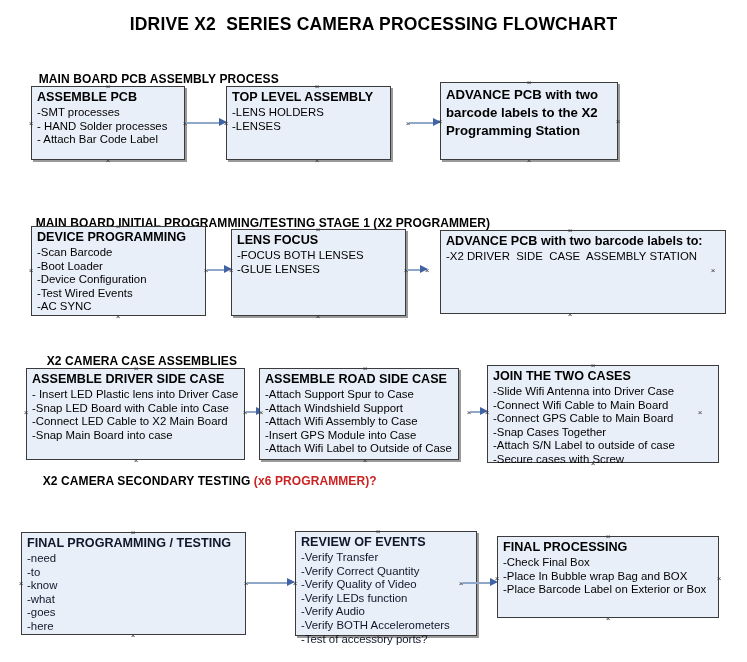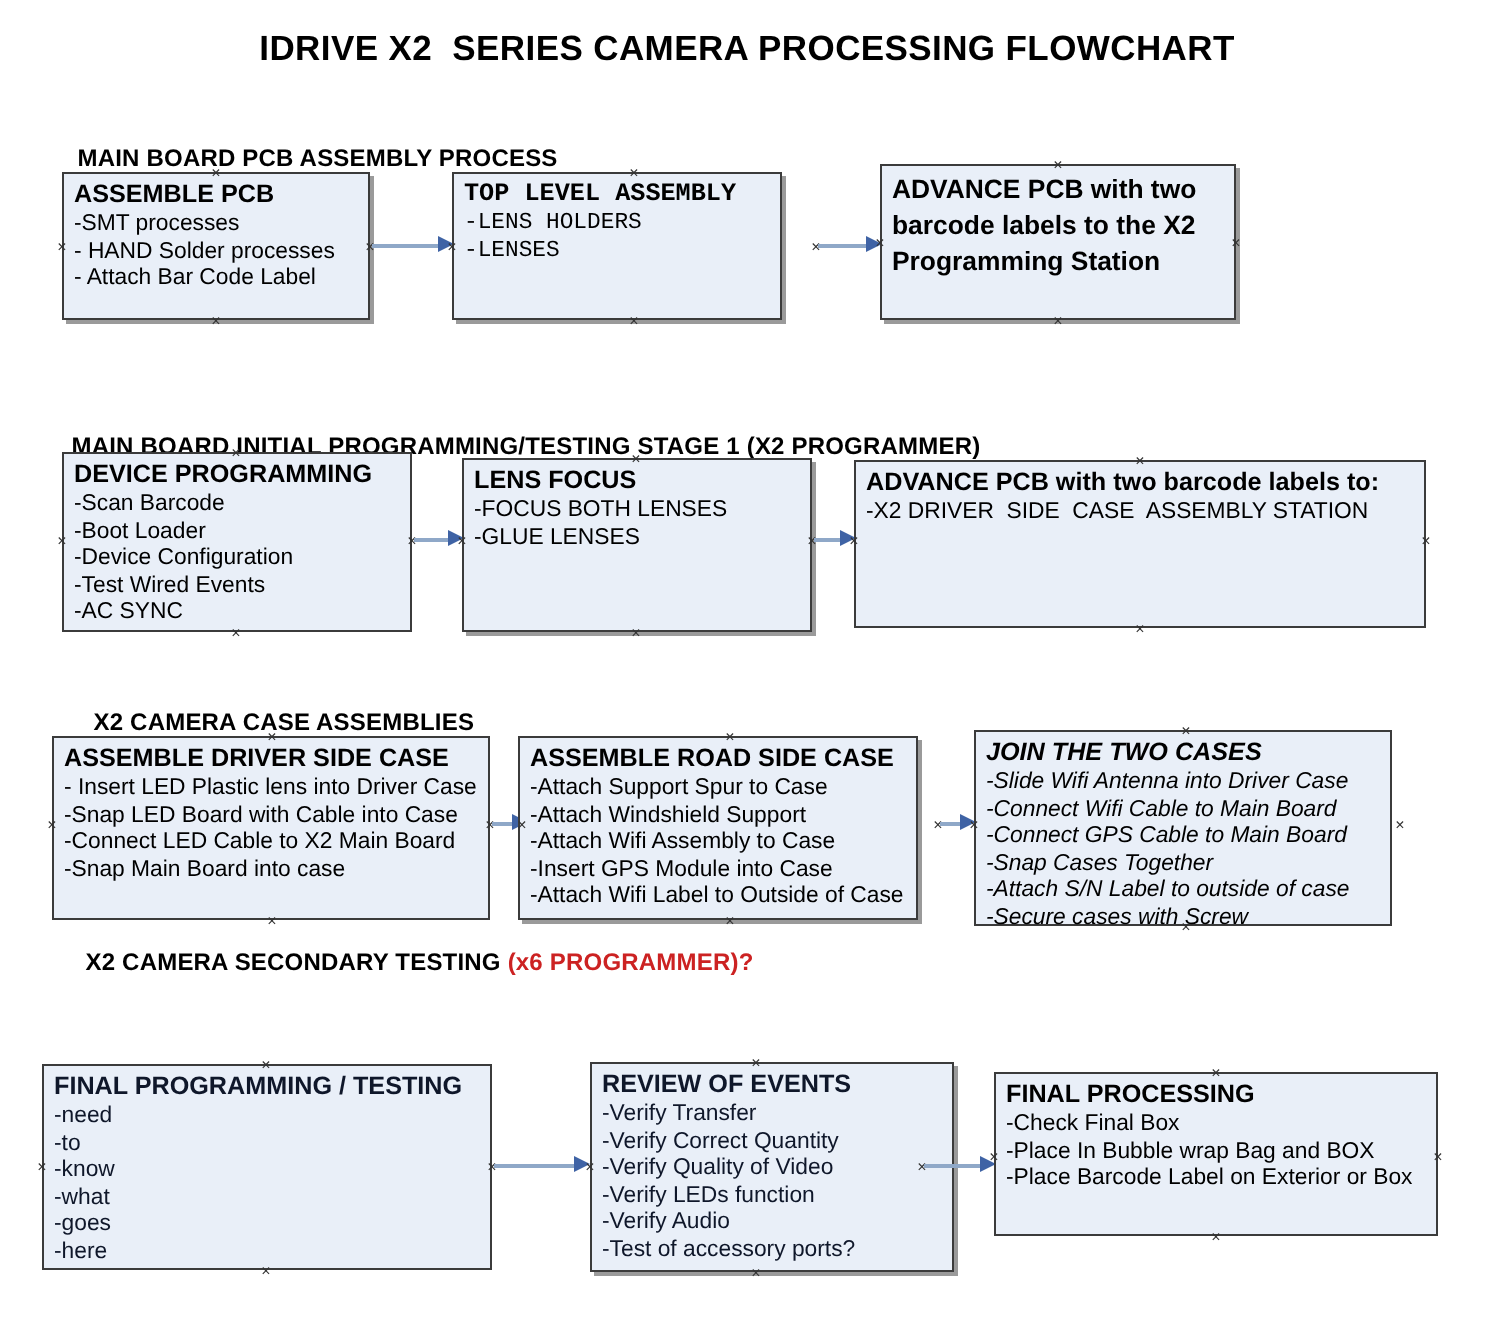--- a/index.html
+++ b/index.html
@@ -134,21 +134,21 @@
     <div class="node-line">- Attach Bar Code Label</div>
   </div>
   <div class="handle" style="left:108px; top:86px;"></div>
   <div class="handle" style="left:108px; top:160px;"></div>
   <div class="handle" style="left:31px; top:123px;"></div>
   <div class="handle" style="left:185px; top:123px;"></div>
 
   <div class="arrow-line" style="left:186px; top:122px; width:36px;"></div>
   <div class="arrow-head" style="left:219px; top:118px;"></div>
 
-  <div class="node" style="left:226px; top:86px; width:165px; height:74px;font-family:Liberation Mono, monospace;">
+  <div class="node" style="left:226px; top:86px; width:165px; height:74px;">
     <div class="node-title">TOP LEVEL ASSEMBLY</div>
     <div class="node-line">-LENS HOLDERS</div>
     <div class="node-line">-LENSES</div>
   </div>
   <div class="handle" style="left:317px; top:86px;"></div>
   <div class="handle" style="left:317px; top:160px;"></div>
   <div class="handle" style="left:226px; top:123px;"></div>
   <div class="handle" style="left:408px; top:123px;"></div>
 
   <div class="arrow-line" style="left:409px; top:122px; width:28px;"></div>
@@ -188,21 +188,21 @@
     <div class="node-line">-GLUE LENSES</div>
   </div>
   <div class="handle" style="left:318px; top:229px;"></div>
   <div class="handle" style="left:318px; top:316px;"></div>
   <div class="handle" style="left:231px; top:270px;"></div>
   <div class="handle" style="left:406px; top:270px;"></div>
 
   <div class="arrow-line" style="left:407px; top:269px; width:16px;"></div>
   <div class="arrow-head" style="left:420px; top:265px;"></div>
 
-  <div class="node plain" style="left:427px; top:230px; width:286px; height:84px;">
+  <div class="node plain" style="left:440px; top:230px; width:286px; height:84px;">
     <div class="node-title">ADVANCE PCB with two barcode labels to:</div>
     <div class="node-line">-X2 DRIVER  SIDE  CASE  ASSEMBLY STATION</div>
   </div>
   <div class="handle" style="left:570px; top:230px;"></div>
   <div class="handle" style="left:570px; top:314px;"></div>
   <div class="handle" style="left:427px; top:270px;"></div>
   <div class="handle" style="left:713px; top:270px;"></div>
 
   <div class="section-head" style="left:33px; top:340px;">
     <span>X2 CAMERA CASE ASSEMBLIES</span>
@@ -232,21 +232,21 @@
     <div class="node-line">-Attach Wifi Label to Outside of Case</div>
   </div>
   <div class="handle" style="left:365px; top:368px;"></div>
   <div class="handle" style="left:365px; top:460px;"></div>
   <div class="handle" style="left:261px; top:412px;"></div>
   <div class="handle" style="left:469px; top:412px;"></div>
 
   <div class="arrow-line" style="left:470px; top:411px; width:14px;"></div>
   <div class="arrow-head" style="left:480px; top:407px;"></div>
 
-  <div class="node plain" style="left:487px; top:365px; width:209px; height:98px;font-style:italic;">
+  <div class="node plain" style="left:487px; top:365px; width:232px; height:98px;">
     <div class="node-title">JOIN THE TWO CASES</div>
     <div class="node-line">-Slide Wifi Antenna into Driver Case</div>
     <div class="node-line">-Connect Wifi Cable to Main Board</div>
     <div class="node-line">-Connect GPS Cable to Main Board</div>
     <div class="node-line">-Snap Cases Together</div>
     <div class="node-line">-Attach S/N Label to outside of case</div>
     <div class="node-line">-Secure cases with Screw</div>
   </div>
   <div class="handle" style="left:593px; top:365px;"></div>
   <div class="handle" style="left:593px; top:463px;"></div>
@@ -274,20 +274,21 @@
   <div class="stub" style="left:247px; top:582px; width:44px;"></div>
   <div class="arrow-head" style="left:287px; top:578px;"></div>
 
   <div class="node red" style="left:295px; top:531px; width:182px; height:105px;">
     <div class="node-title">REVIEW OF EVENTS</div>
     <div class="node-line">-Verify Transfer</div>
     <div class="node-line">-Verify Correct Quantity</div>
     <div class="node-line">-Verify Quality of Video</div>
     <div class="node-line">-Verify LEDs function</div>
     <div class="node-line">-Verify Audio</div>
+    <div class="node-line">-Verify BOTH Accelerometers</div>
     <div class="node-line">-Test of accessory ports?</div>
   </div>
   <div class="handle" style="left:378px; top:531px;"></div>
   <div class="handle" style="left:378px; top:636px;"></div>
   <div class="handle" style="left:295px; top:583px;"></div>
   <div class="handle" style="left:461px; top:583px;"></div>
 
   <div class="stub" style="left:462px; top:582px; width:32px;"></div>
   <div class="arrow-head" style="left:490px; top:578px;"></div>
 

